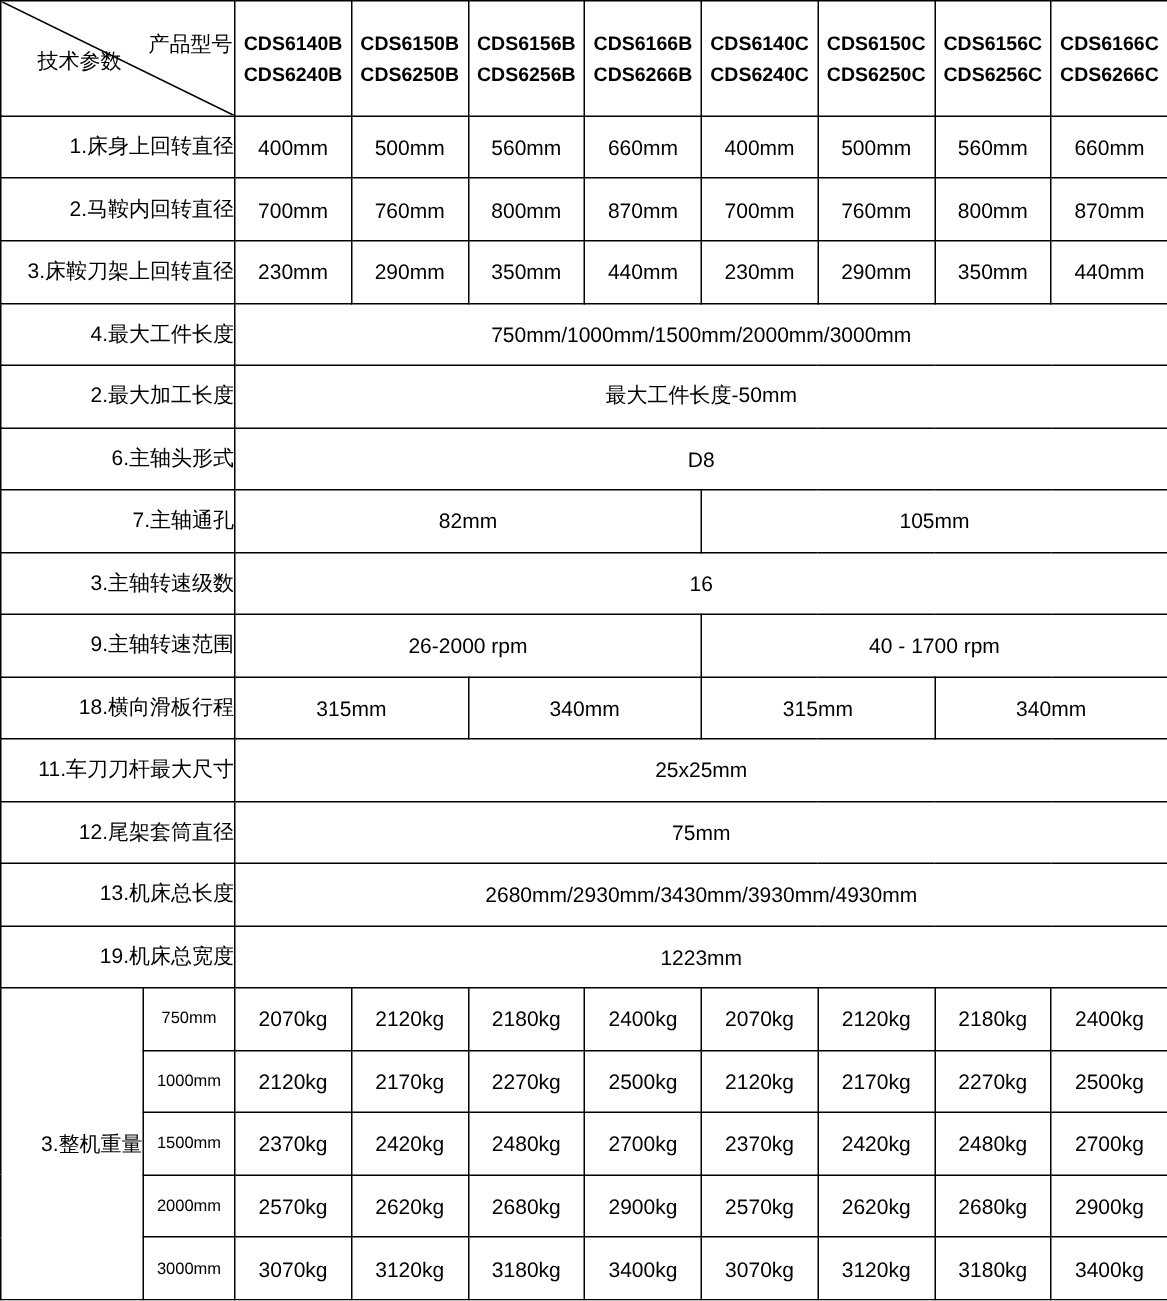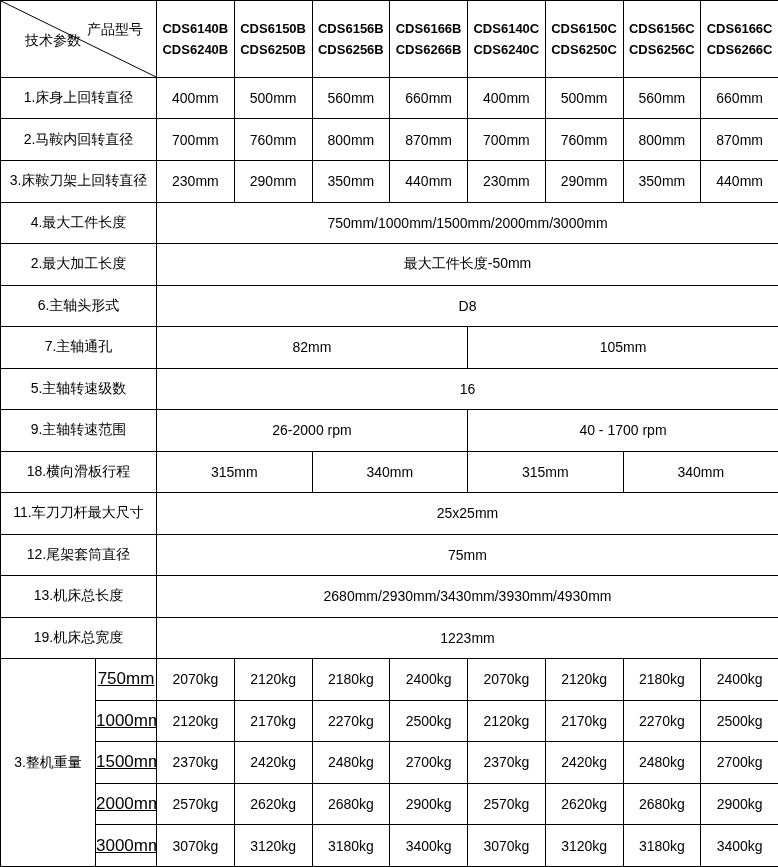--- a/index.html
+++ b/index.html
@@ -13,30 +13,30 @@
     width: 778px; height: 867px;
   }
   table.spec td {
     border: 1px solid #000000;
     overflow: hidden; vertical-align: middle;
     padding: 0;
   }
   tr.hdr { height: 76px; }
   tr.r { height: 41px; }
   td.label {
-    text-align: center; padding-left: 6px; padding-right: 2px;
+    text-align: right; padding-left: 6px; padding-right: 2px;
     font-size: 14px;
   }
   td.val { text-align: center; font-size: 14px; }
   td.model { text-align: center; font-weight: bold; font-size: 13px; margin-left: 38px; }
   td.model div { line-height: 21px; }
-  td.sublen { text-align: center; font-size: 17px; text-decoration: underline; }
+  td.sublen { text-align: center; font-size: 11px; }
   td.corner { position: relative; padding: 0; }
   td.corner svg { position: absolute; left: 0; top: 0; width: 100%; height: 100%; display: block; }
-  .corner-top { position: absolute; top: 20px; right: 13px; font-size: 14px; }
+  .corner-top { position: absolute; top: 20px; right: 1px; font-size: 14px; }
   .corner-bottom { position: absolute; bottom: 27px; left: 24px; font-size: 14px; }
 </style>
 </head>
 <body>
 
 <div class="sheet">
 <table class="spec">
   <colgroup>
     <col style="width:95px">
         <col style="width:61px">
@@ -144,21 +144,21 @@
     <td class="val" colspan="8">D8</td>
   </tr>
 
   <tr class="r">
     <td class="label" colspan="2">7.主轴通孔</td>
     <td class="val" colspan="4">82mm</td>
     <td class="val" colspan="4">105mm</td>
   </tr>
 
   <tr class="r">
-    <td class="label" colspan="2">5.主轴转速级数</td>
+    <td class="label" colspan="2">3.主轴转速级数</td>
     <td class="val" colspan="8">16</td>
   </tr>
 
   <tr class="r">
     <td class="label" colspan="2">9.主轴转速范围</td>
     <td class="val" colspan="4">26-2000 rpm</td>
     <td class="val" colspan="4">40 - 1700 rpm</td>
   </tr>
 
   <tr class="r">

